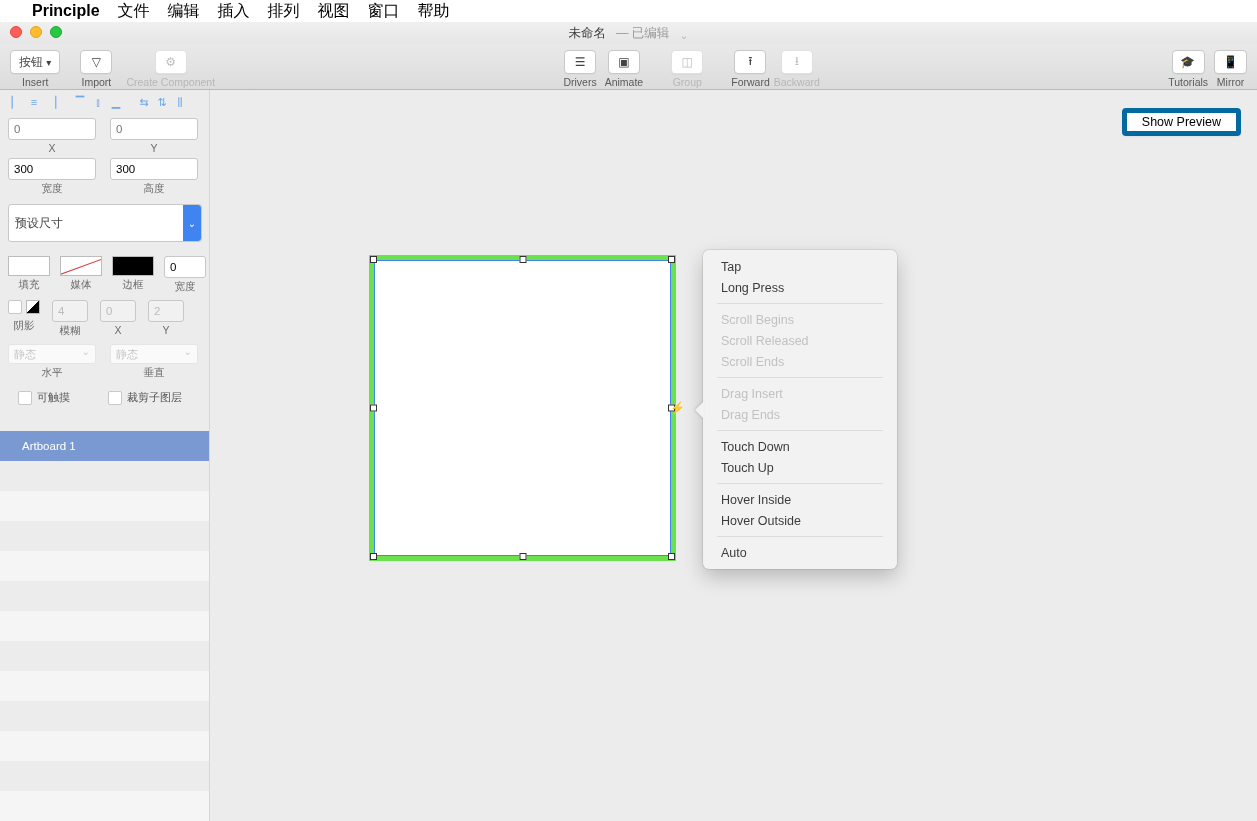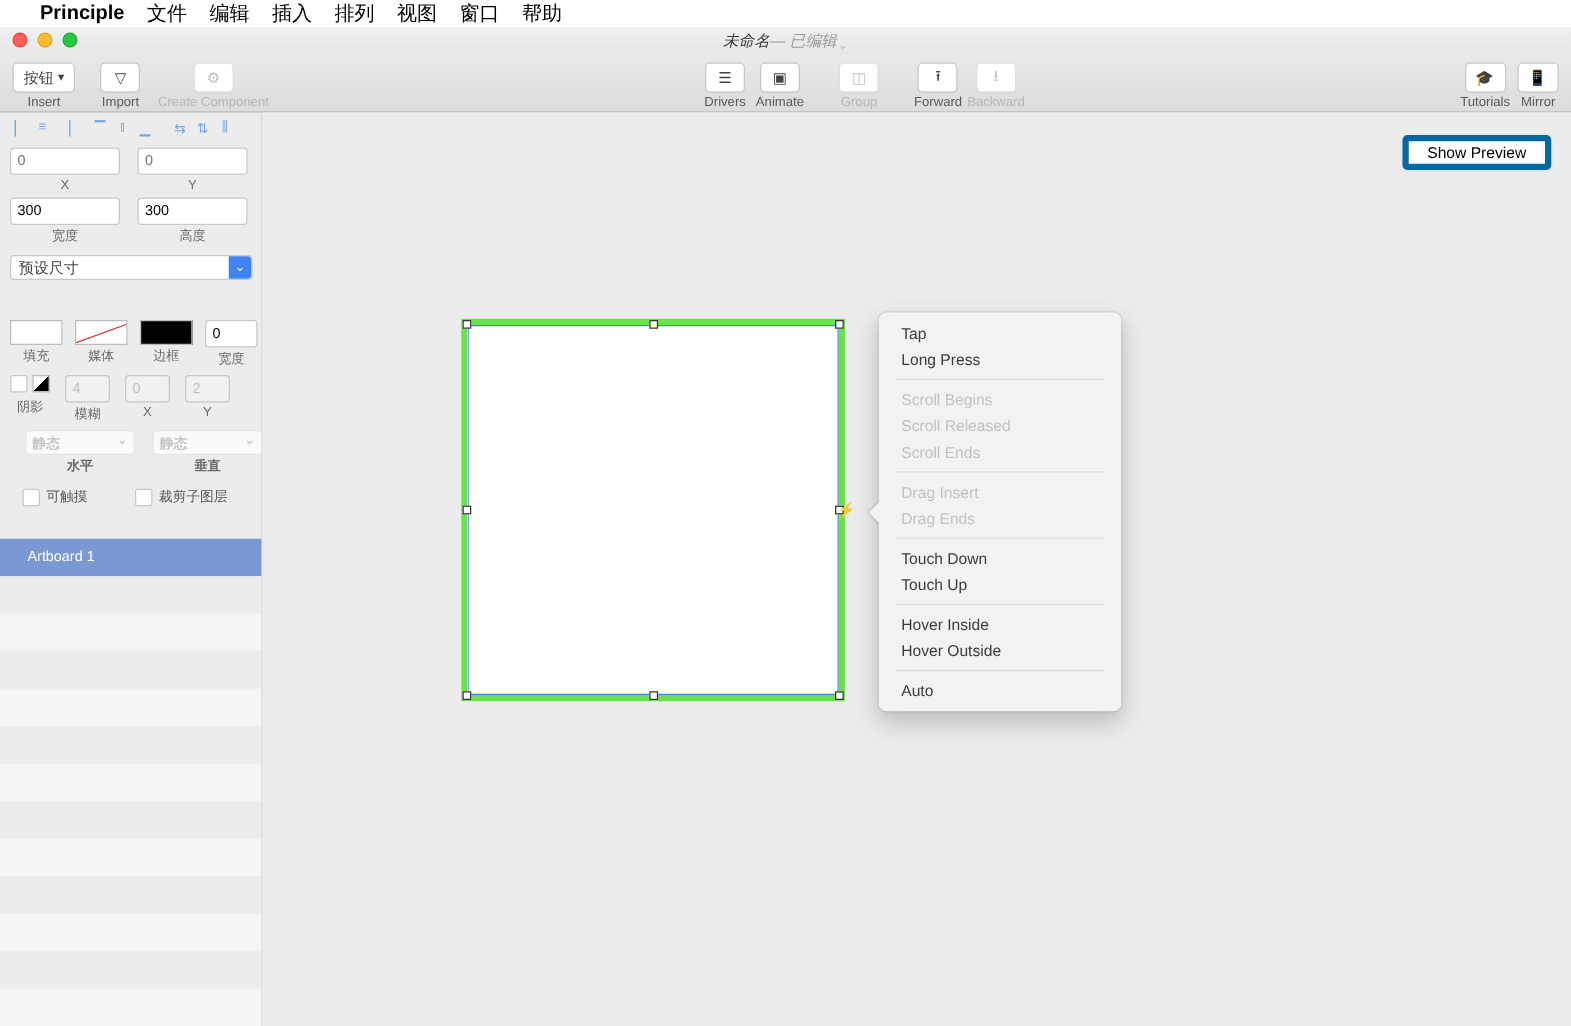--- a/index.html
+++ b/index.html
@@ -10,21 +10,21 @@
 .menubar .apple { font-size: 14px; }
 .menubar .appname { font-weight: 700; }
 
 
 .titlebar { height: 22px; background: linear-gradient(#f0f0f0,#e6e6e6); border-bottom: 0; display: flex; align-items: center; position: relative; }
 .lights { position: absolute; left: 10px; top: 4px; display: flex; gap: 8px; }
 .light { width: 12px; height: 12px; border-radius: 50%; }
 .red { background:#ff5f57; border:1px solid #e04740;}
 .yel { background:#ffbd2e; border:1px solid #dfa022;}
 .grn { background:#28c840; border:1px solid #1ba833;}
-.title-center { position:absolute; left:50%; transform:translateX(-50%); font-size:12.5px; color:#3a3a3a; display:flex; align-items:flex-end; gap:0;font-style:italic;}
+.title-center { position:absolute; left:50%; transform:translateX(-50%); font-size:12.5px; color:#3a3a3a; display:flex; align-items:flex-end; gap:10px;}
 .title-center .edited { color:#999; }
 .title-center .chev { color:#bbb; font-size:11px; }
 
 
 .toolbar { height: 46px; background: linear-gradient(#e9e9e9,#dcdcdc); border-bottom:1px solid #b9b9b9; display:flex; align-items:flex-start; padding: 6px 10px 0 10px; position:relative;}
 .tool { display:flex; flex-direction:column; align-items:center; font-size:10.5px; color:#5a5a5a; }
 .tool .btn { height:24px; min-width:32px; background:#fff; border:1px solid #c8c8c8; border-radius:4px; display:flex; align-items:center; justify-content:center; padding:0 8px; box-shadow: 0 1px 0 rgba(0,0,0,.03); margin-bottom:2px; font-size:12px; color:#444;}
 .tool.disabled .btn { color:#bfbfbf; border-color:#e0e0e0;}
 .tool.disabled { color:#b7b7b7; }
 .spacer-lg { flex: 1; }
@@ -38,38 +38,38 @@
 .align-group { display:flex; gap:2px; }
 .alignbtn { width:16px; height:16px; display:flex; align-items:center; justify-content:center; color:#6fa7e9; }
 
 .field-row { display:flex; gap:14px; padding:4px 8px 0 8px; }
 .stacked { display:flex; flex-direction:column; align-items:center; }
 .txt { width:88px; height:22px; border:1px solid #c8c8c8; border-radius:3px; background:#fff; padding:0 5px; font-size:11.5px; }
 .txt.disabled { background:#f1f1f1; color:#bcbcbc; }
 .small-label { font-size:10.5px; color:#6a6a6a; margin-top:2px; }
 
 .preset-row { padding:8px; }
-.preset { width:194px; height:20px; border:1px solid #c8c8c8; border-radius:3px; background:#fff; display:flex; align-items:center; padding:0 6px; position:relative; font-size:12px;}
+.preset { width:194px; height:38px; border:1px solid #c8c8c8; border-radius:3px; background:#fff; display:flex; align-items:center; padding:0 6px; position:relative; font-size:12px;}
 .preset .dd { position:absolute; right:0; top:0; width:18px; height:100%; background:#3f84f0; border-radius:0 3px 3px 0; display:flex; align-items:center; justify-content:center; color:#fff; font-size:10px;}
 
 .swatch-row { display:flex; gap:10px; padding:6px 8px 0 8px;}
 .swatch { width:42px; height:20px; border:1px solid #bcbcbc; background:#fff; }
 .swatch.diag { position:relative; overflow:hidden; }
 .swatch.diag::after { content:""; position:absolute; left:-4px; top:9px; width:50px; height:1px; background:#d44040; transform:rotate(-20deg);}
 .swatch.black { background:#000; }
 .stacked.narrow .txt { width:42px; }
 
 .shadow-row { display:flex; gap:12px; padding:6px 8px 0 8px;}
 .minicheck { width:14px; height:14px; border:1px solid #c8c8c8; background:#fff; border-radius:2px;}
 .mini-swatch { width:14px; height:14px; background:linear-gradient(135deg,#fff 50%,#000 50%); border:1px solid #bcbcbc;}
 .shadow-col { display:flex; flex-direction:column; align-items:center;}
 .shadow-col .txt { width:36px;}
 .shadow-col .small { display:flex; gap:4px; align-items:center; margin-bottom:3px;}
 
-.select-row { display:flex; gap:14px; padding:6px 8px 0 20px;font-weight:bold; }
+.select-row { display:flex; gap:14px; padding:6px 8px 0 8px; }
 .sel { width:88px; height:20px; border:1px solid #e5e5e5; border-radius:3px; background:#fafafa; display:flex; align-items:center; padding:0 5px; color:#c5c5c5; font-size:11px; position:relative;}
 .sel::after { content:"⌄"; position:absolute; right:5px; top:1px; font-size:10px; color:#ccc; }
 
 .check-row { display:flex; gap:38px; padding:10px 14px 8px 18px; font-size:11px; color:#555;}
 .check { display:flex; align-items:center; gap:5px;}
 
 .layerlist { margin-top:18px; }
 .layer { height:30px; background:#7a98d2; color:#fff; font-size:11.5px; display:flex; align-items:center; padding:0 22px;}
 .rowstripe { height:30px; }
 .rowstripe:nth-child(odd){ background:#f5f5f5;}

